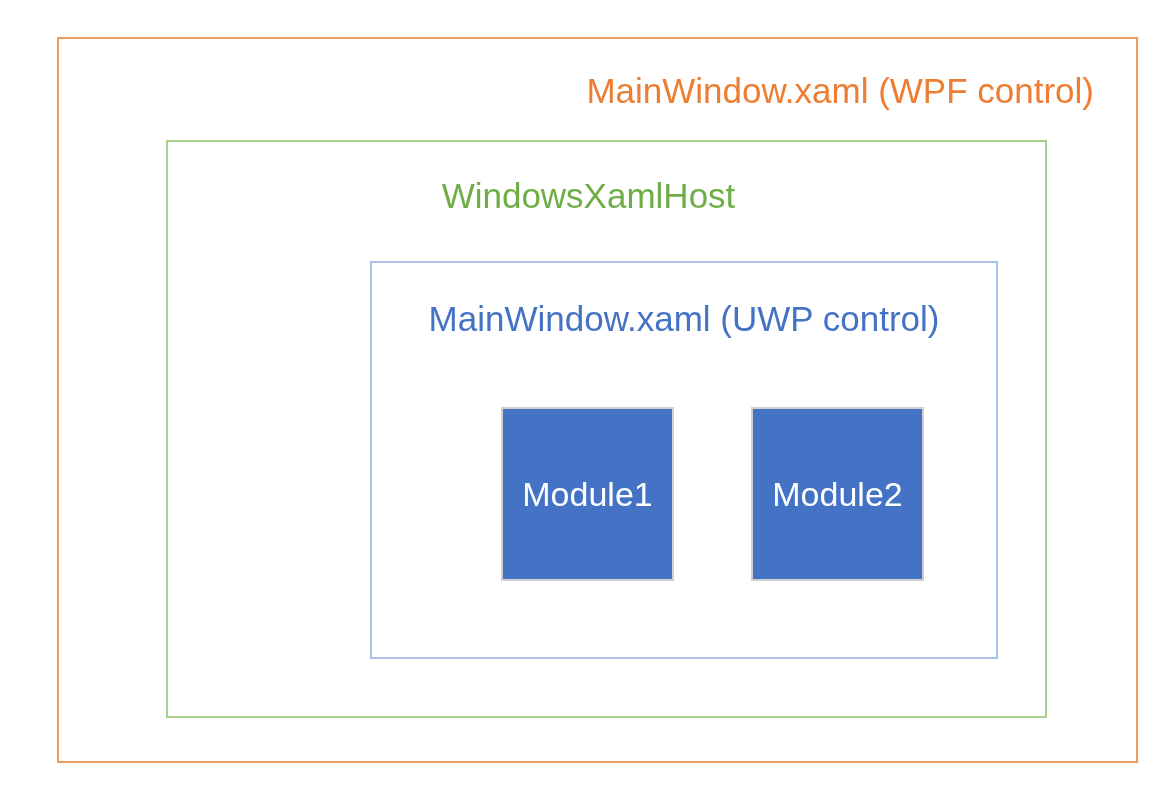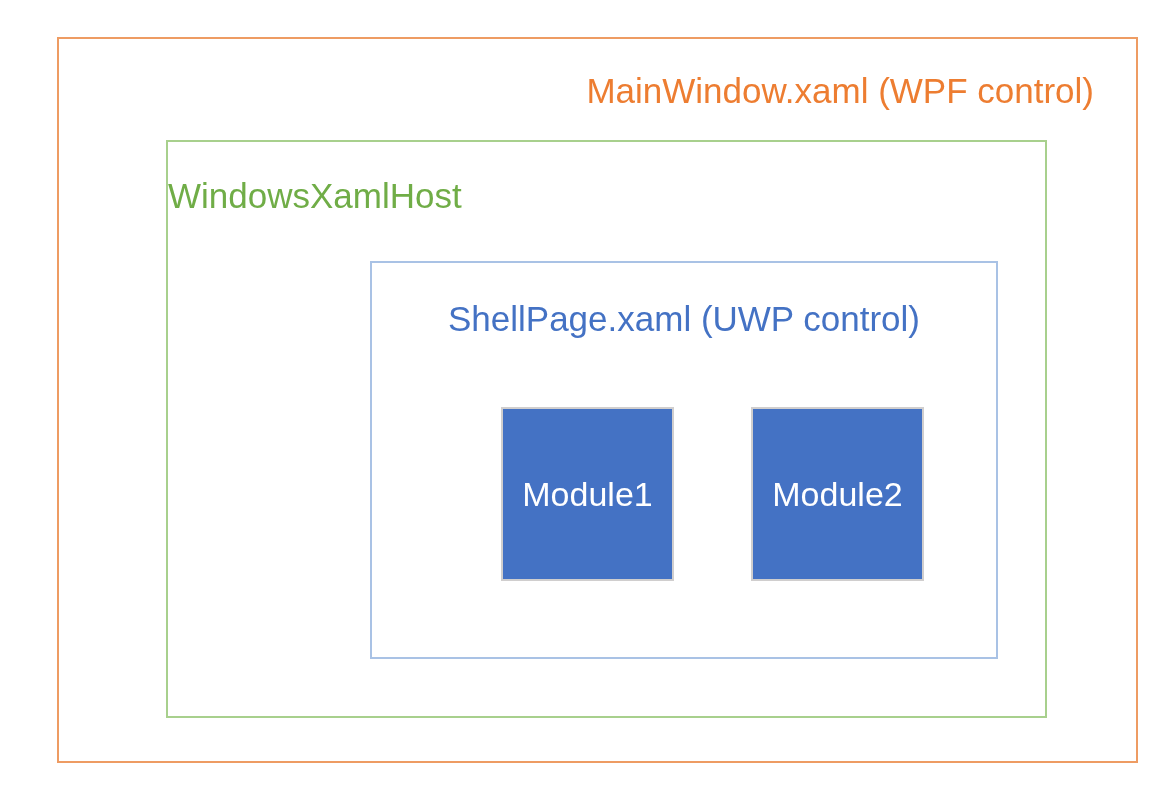--- a/index.html
+++ b/index.html
@@ -51,21 +51,21 @@
     letter-spacing: 0px;
   }
   .title-outer {
     margin-top: 32px;
     text-align: right;
     padding-right: 42px;
     color: #ed7d31;
   }
   .title-host {
     margin-top: 34px;
-    text-align: left;
+    text-align: center;
     padding-right: 36px;
     color: #70ad47;
   }
   .title-uwp {
     margin-top: 36px;
     text-align: center;
     color: #4472c4;
   }
   .modules-row {
     position: absolute;
@@ -101,21 +101,21 @@
 
   <div class="frame frame-outer" style="border-color: rgb(238, 156, 99);">
     <span class="frame-title title-outer" style="color: rgb(237, 125, 49);">MainWindow.xaml (WPF control)</span>
   </div>
 
   <div class="frame frame-host" style="border-color: rgb(168, 208, 141);">
     <span class="frame-title title-host" style="color: rgb(112, 173, 71);">WindowsXamlHost</span>
   </div>
 
   <div class="frame frame-uwp" style="border-color: rgb(169, 194, 229);">
-    <span class="frame-title title-uwp" style="color: rgb(68, 114, 196);">ShellPage.xaml (UWP control)</span>
+    <span class="frame-title title-uwp" style="color: rgb(68, 114, 196);">MainWindow.xaml (UWP control)</span>
   </div>
 
   <div class="modules-row">
     <div class="module-box" style="background-color: rgb(68, 114, 196); border-color: rgb(208, 206, 206); color: rgb(255, 255, 255);">
       <span class="module-line">Module</span>
       <span class="module-line">1</span>
     </div>
     <div class="module-box" style="background-color: rgb(68, 114, 196); border-color: rgb(208, 206, 206); color: rgb(255, 255, 255);">
       <span class="module-line">Module</span>
       <span class="module-line">2</span>

